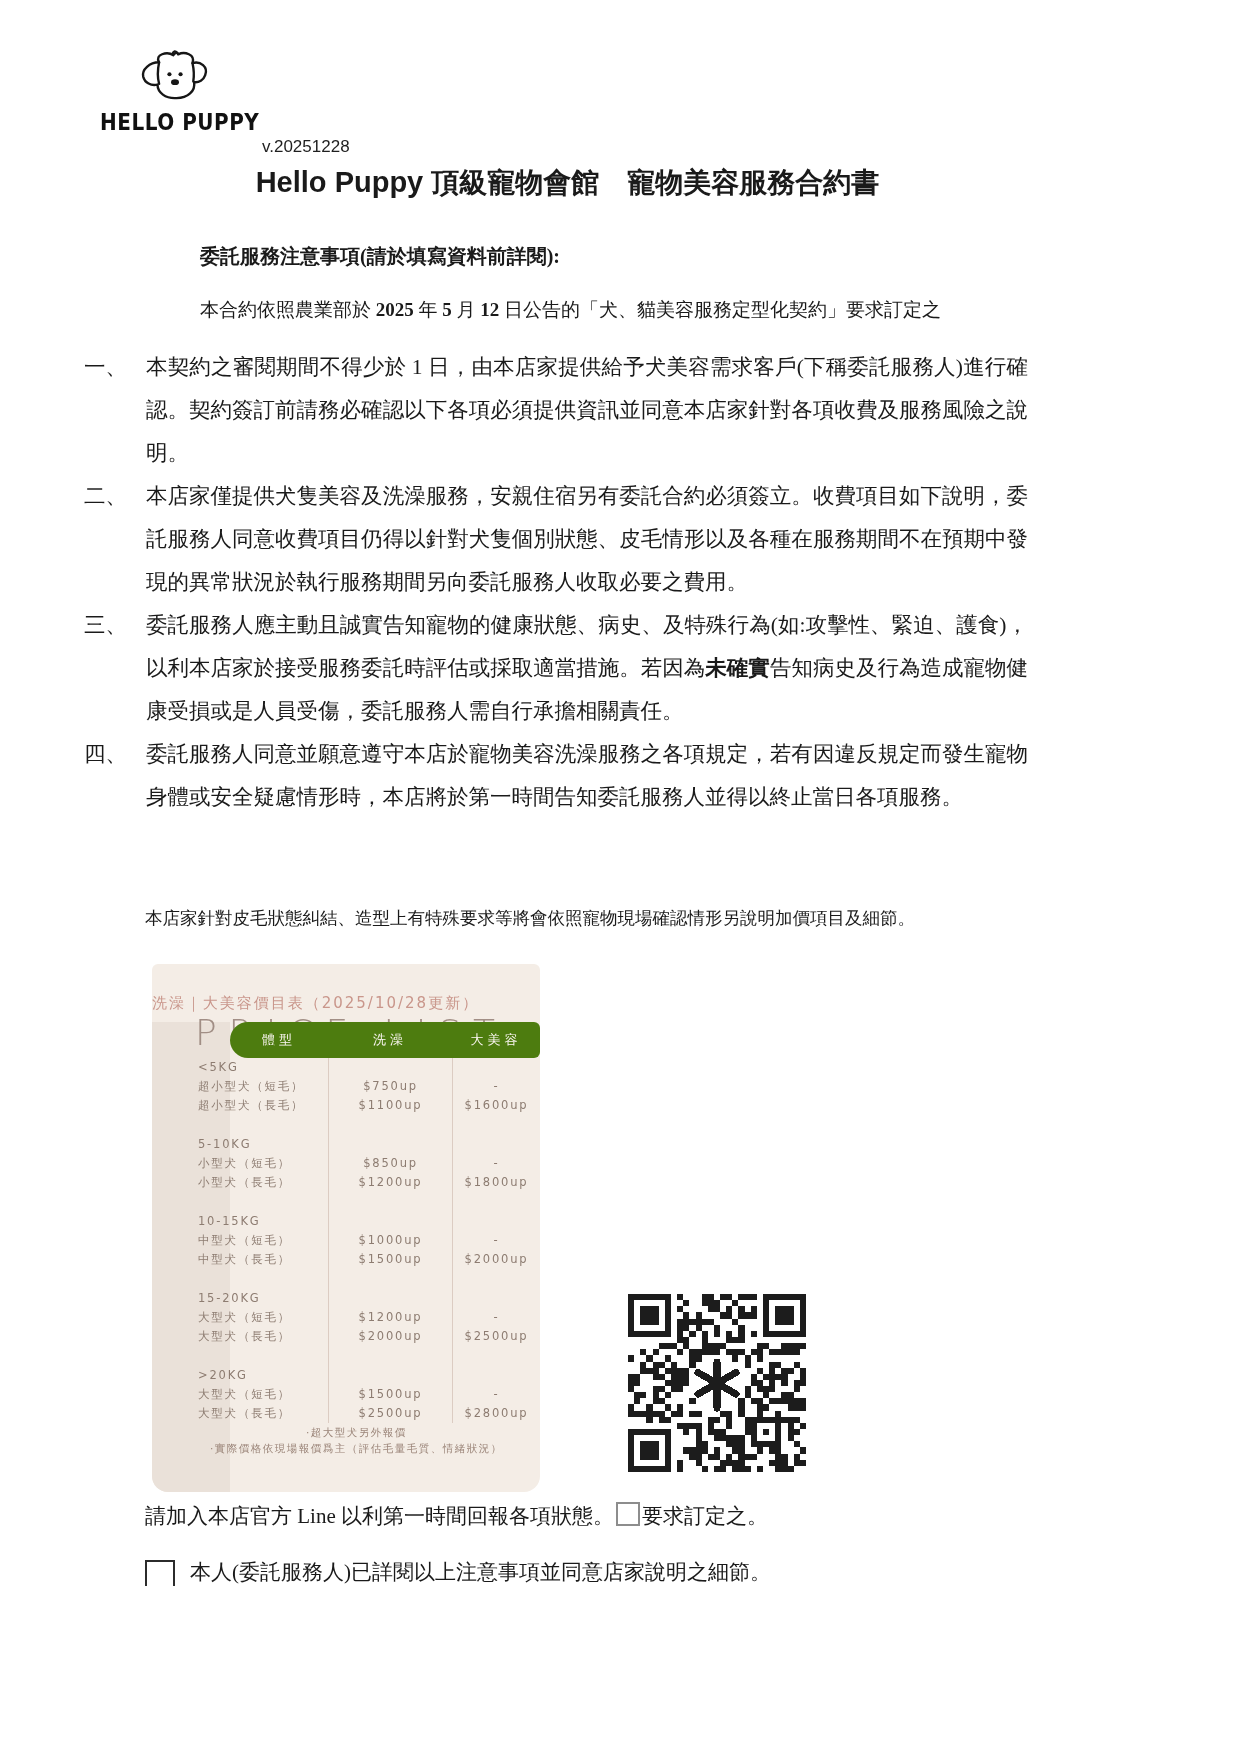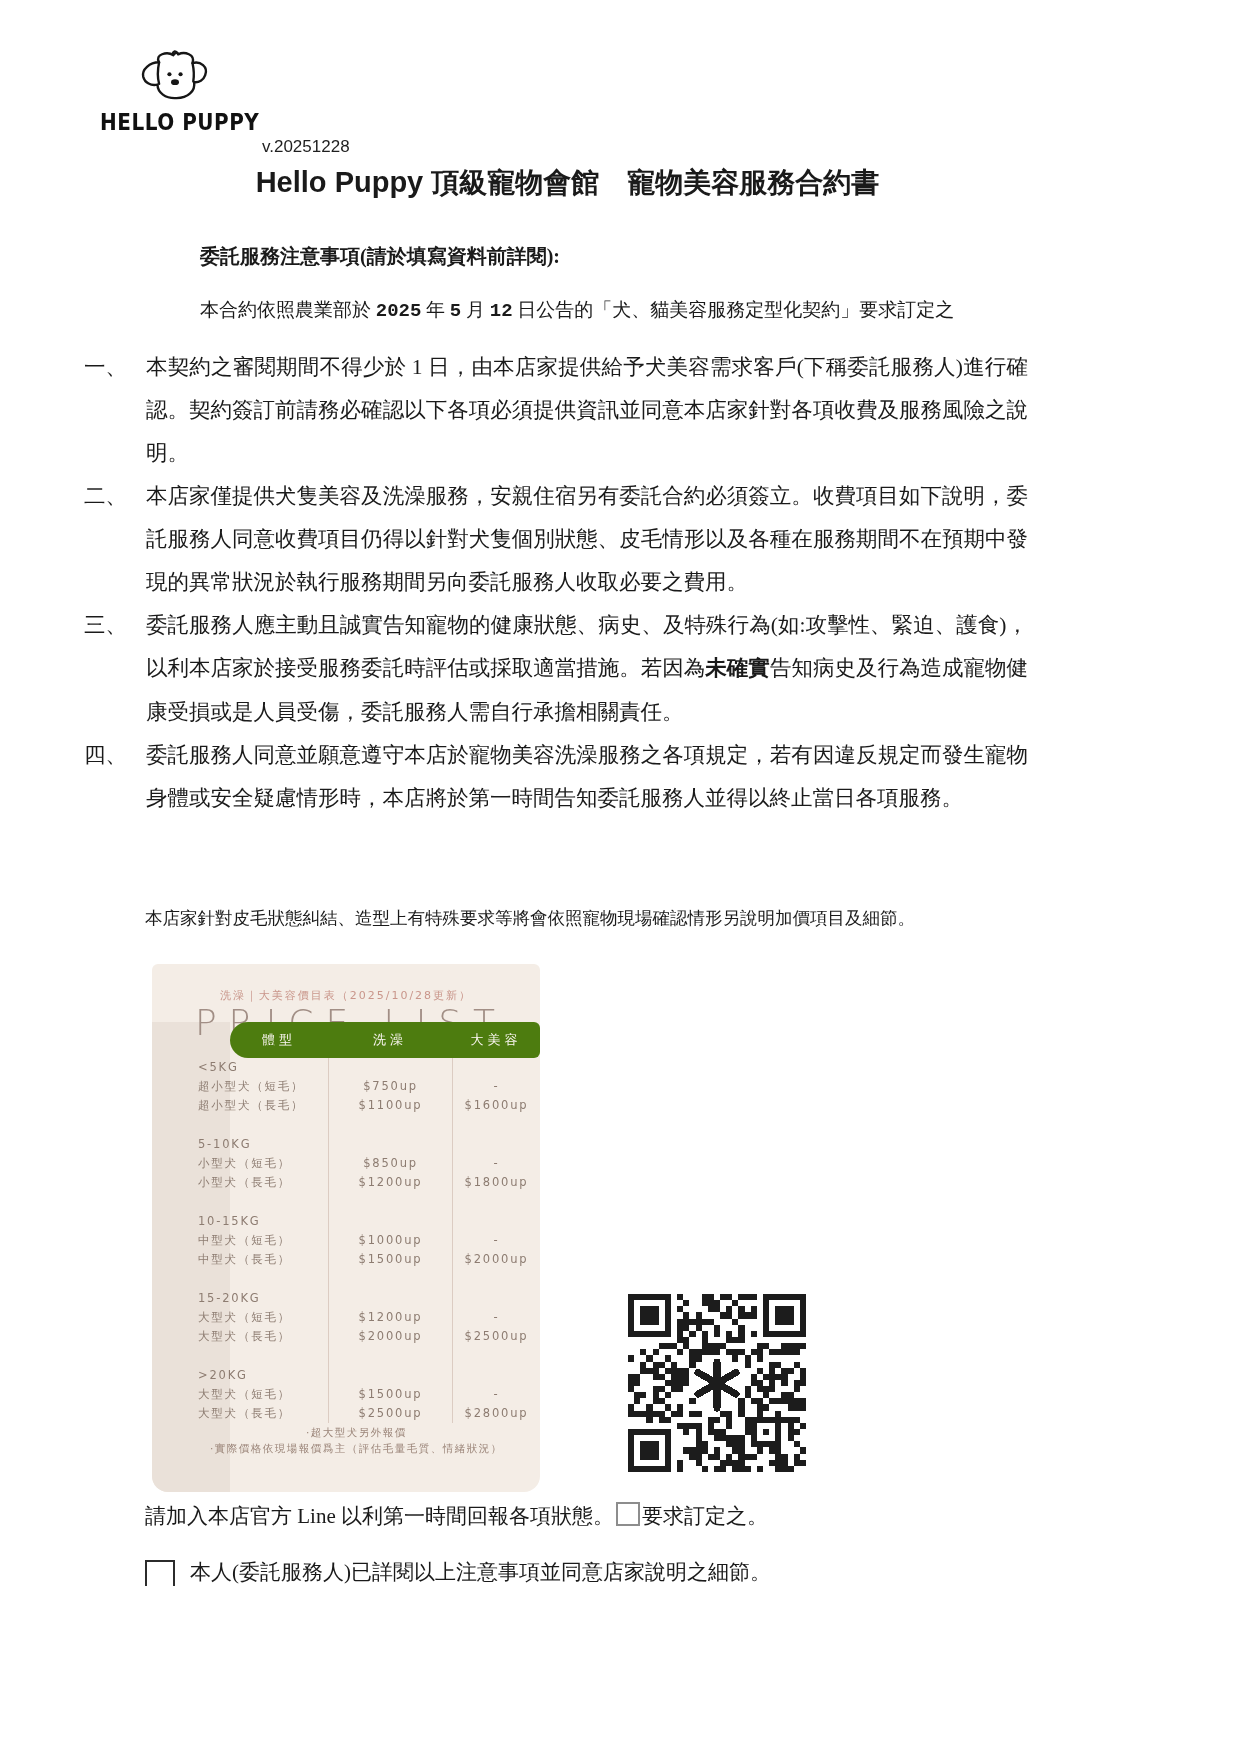--- a/index.html
+++ b/index.html
@@ -15,35 +15,35 @@
   .version{position:absolute;left:262px;top:113px;font-family:"Liberation Sans",sans-serif;
            font-size:17px;color:#1f1f1f;margin-top:24px;}
 
   
   .doc-title{position:absolute;left:0;top:164px;width:1135px;text-align:center;white-space:nowrap;}
   .doc-title .lat{font-family:"Liberation Sans",sans-serif;font-weight:bold;font-size:29px;}
   .doc-title .cjk{font-weight:bold;font-size:28px;}
 
   .notice-heading{position:absolute;left:200px;top:243px;font-size:20px;font-weight:bold;}
   .legal{position:absolute;left:200px;top:297px;font-size:19px;}
-  .seg-b{font-weight:bold;font-family:Liberation Mono, monospace;}
+  .seg-b{font-weight:bold;font-family:Liberation Serif, serif;}
 
   
   .terms{position:absolute;left:84px;top:346px;width:944px;}
   .term{display:flex;}
   .tnum{flex:0 0 62px;font-size:21.5px;line-height:43px;}
   .tbody{flex:1;font-size:21.5px;line-height:43px;text-align:justify;}
   .surcharge{position:absolute;left:145px;top:906px;font-size:17.5px;}
 
   
   .pl{position:absolute;left:152px;top:964px;width:388px;height:528px;background:#f4ede6;
       border-radius:6px 6px 16px 16px;font-family:"DejaVu Sans","Liberation Sans",sans-serif;}
   .pl-strip{position:absolute;left:0;top:58px;bottom:0;width:78px;background:#eae1d9;
             border-radius:0 0 0 16px;}
-  .pl-sub{position:relative;padding-top:24px;text-align:center;font-size:11px;
+  .pl-sub{position:relative;padding-top:30px;text-align:left;font-size:15px;
           letter-spacing:2px;color:#c9968b;}
   .pl-title{position:relative;text-align:center;font-size:36px;font-weight:300;
             letter-spacing:12px;padding-left:10px;color:#a18e85;line-height:40px;}
   .pl-pill{position:absolute;left:78px;right:0;top:58px;height:36px;background:#4d7c0f;
            border-radius:18px 6px 6px 18px;display:grid;grid-template-columns:98px 124px 88px;}
   .pl-pill span{color:#fdf8f4;font-size:13px;letter-spacing:4px;text-align:center;line-height:36px;}
   .pl-table{position:absolute;left:0;top:94px;right:0;display:grid;
             grid-template-columns:176px 124px 88px;}
   .plc{font-size:11.5px;line-height:19px;height:19px;letter-spacing:1.8px;color:#8d7c71;}
   .plc.c1{padding-left:46px;}

